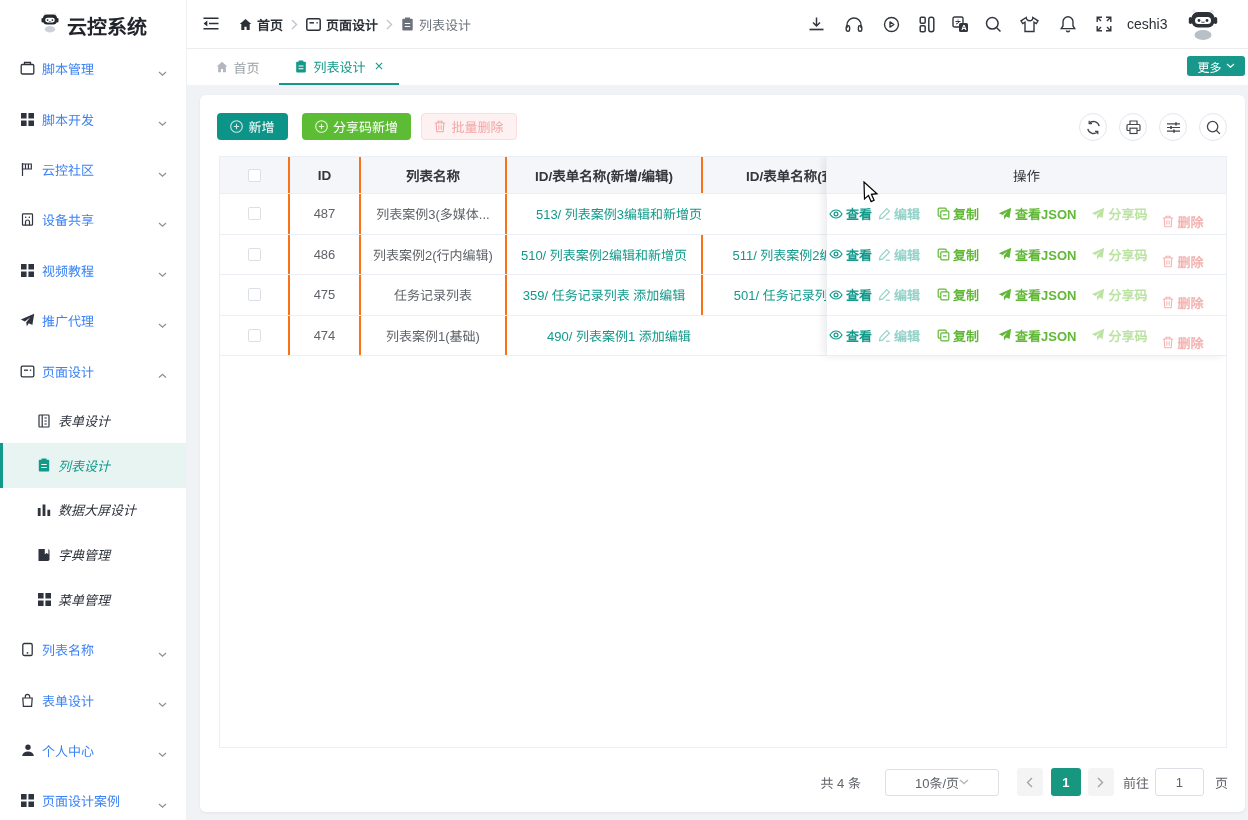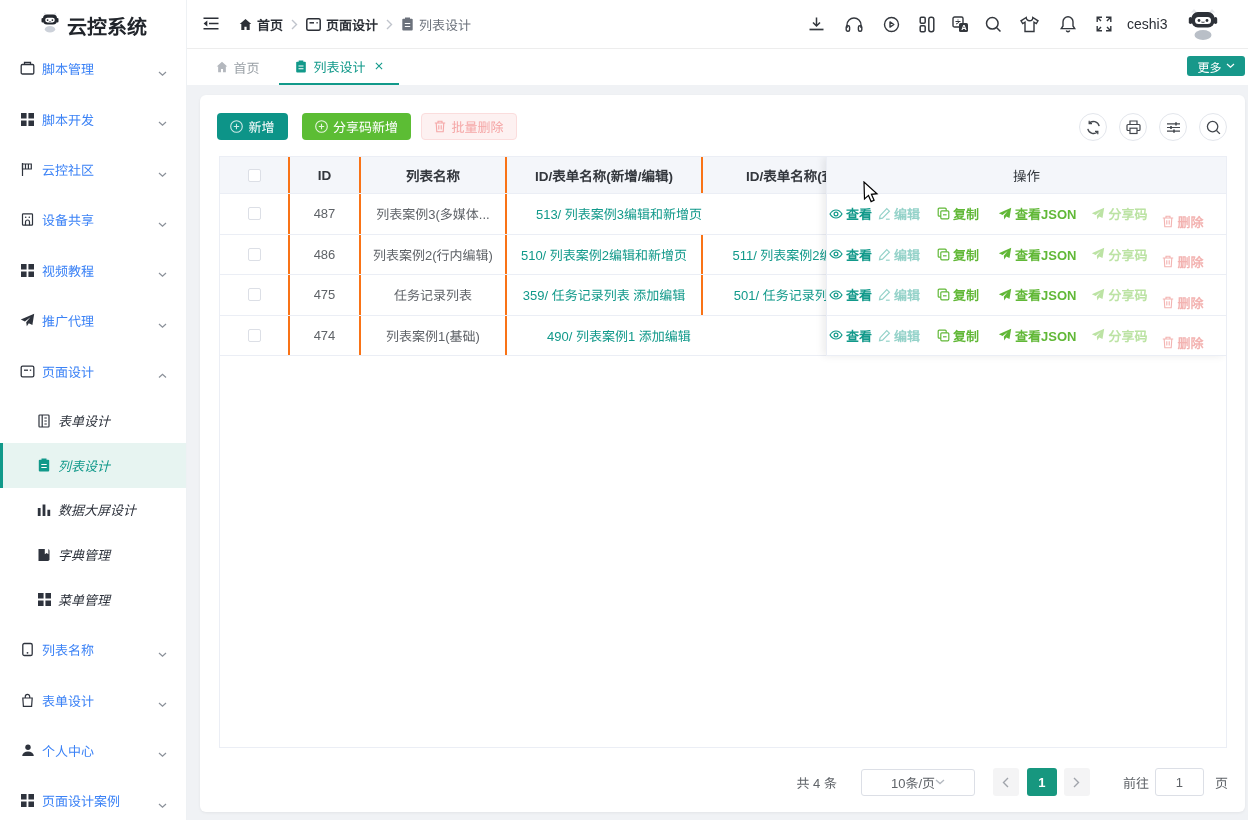--- a/index.html
+++ b/index.html
@@ -582,21 +582,21 @@
           <svg width="7" height="11" viewBox="0 0 7 11" fill="none" stroke="#a0a4ab" stroke-width="1.4">
             <path d="M6 1L1.5 5.5 6 10"></path>
           </svg>
         </div>
       <div class="pcur" style="margin-left:8px">1</div>
       <div class="pbtn" style="margin-left:7px">
           <svg width="7" height="11" viewBox="0 0 7 11" fill="none" stroke="#a0a4ab" stroke-width="1.4">
             <path d="M1 1l4.5 4.5L1 10"></path>
           </svg>
         </div>
-      <span style="margin-left:33px">前往</span>
+      <span style="margin-left:9px">前往</span>
       <div class="pinp" style="margin-left:6px">1</div>
       <span style="margin-left:11px">页</span>
     </div>
   </div>
   <svg class="abs" style="left:676px;top:181px;z-index:40" width="17" height="24" viewBox="0 0 17 24">
       <path d="M1 1l0.5 17 4-3.6 2.6 6.2 3-1.3-2.7-6 5.6-0.6z" fill="#fff" stroke="#000" stroke-width="1.2"></path>
     </svg>
 </div>
 
 </body></html>

